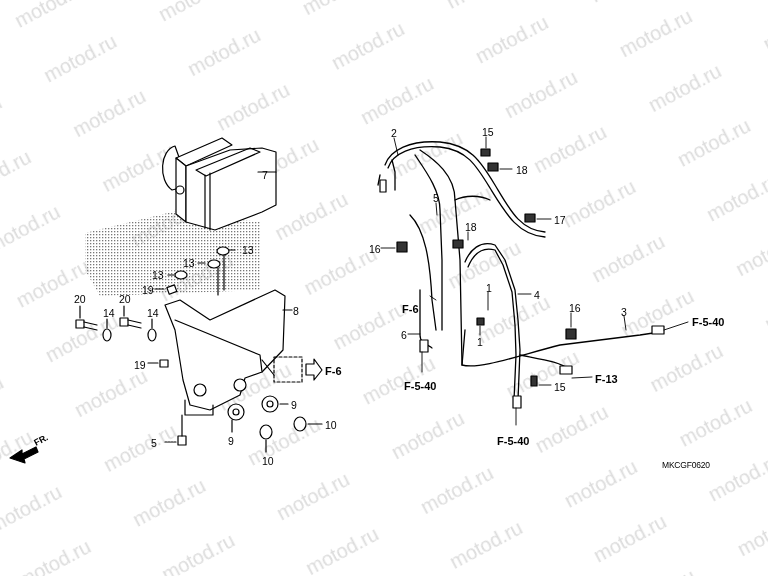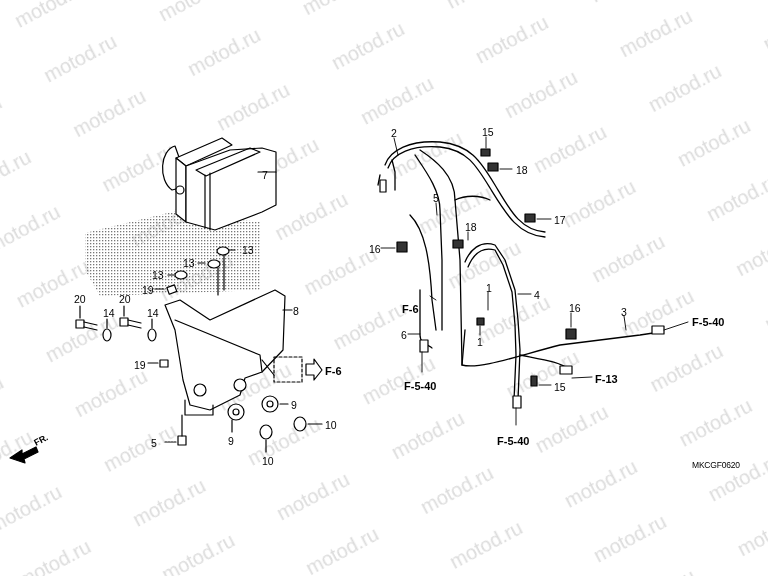--- a/index.html
+++ b/index.html
@@ -215,14 +215,14 @@
   <span class="lbl" style="left:554px;top:382px">15</span>
 
   <span class="ref" style="left:325px;top:366px">F-6</span>
   <span class="ref" style="left:402px;top:304px">F-6</span>
   <span class="ref" style="left:692px;top:317px">F-5-40</span>
   <span class="ref" style="left:595px;top:374px">F-13</span>
   <span class="ref" style="left:404px;top:381px">F-5-40</span>
   <span class="ref" style="left:497px;top:436px">F-5-40</span>
 
   <span class="ref" style="left:34px;top:436px;font-size:9px;transform:rotate(-28deg);">FR.</span>
-  <span class="code" style="left:692px;top:460px">MKCGF0620</span>
+  <span class="code" style="left:662px;top:460px">MKCGF0620</span>
 </div>
 
 </body></html>

